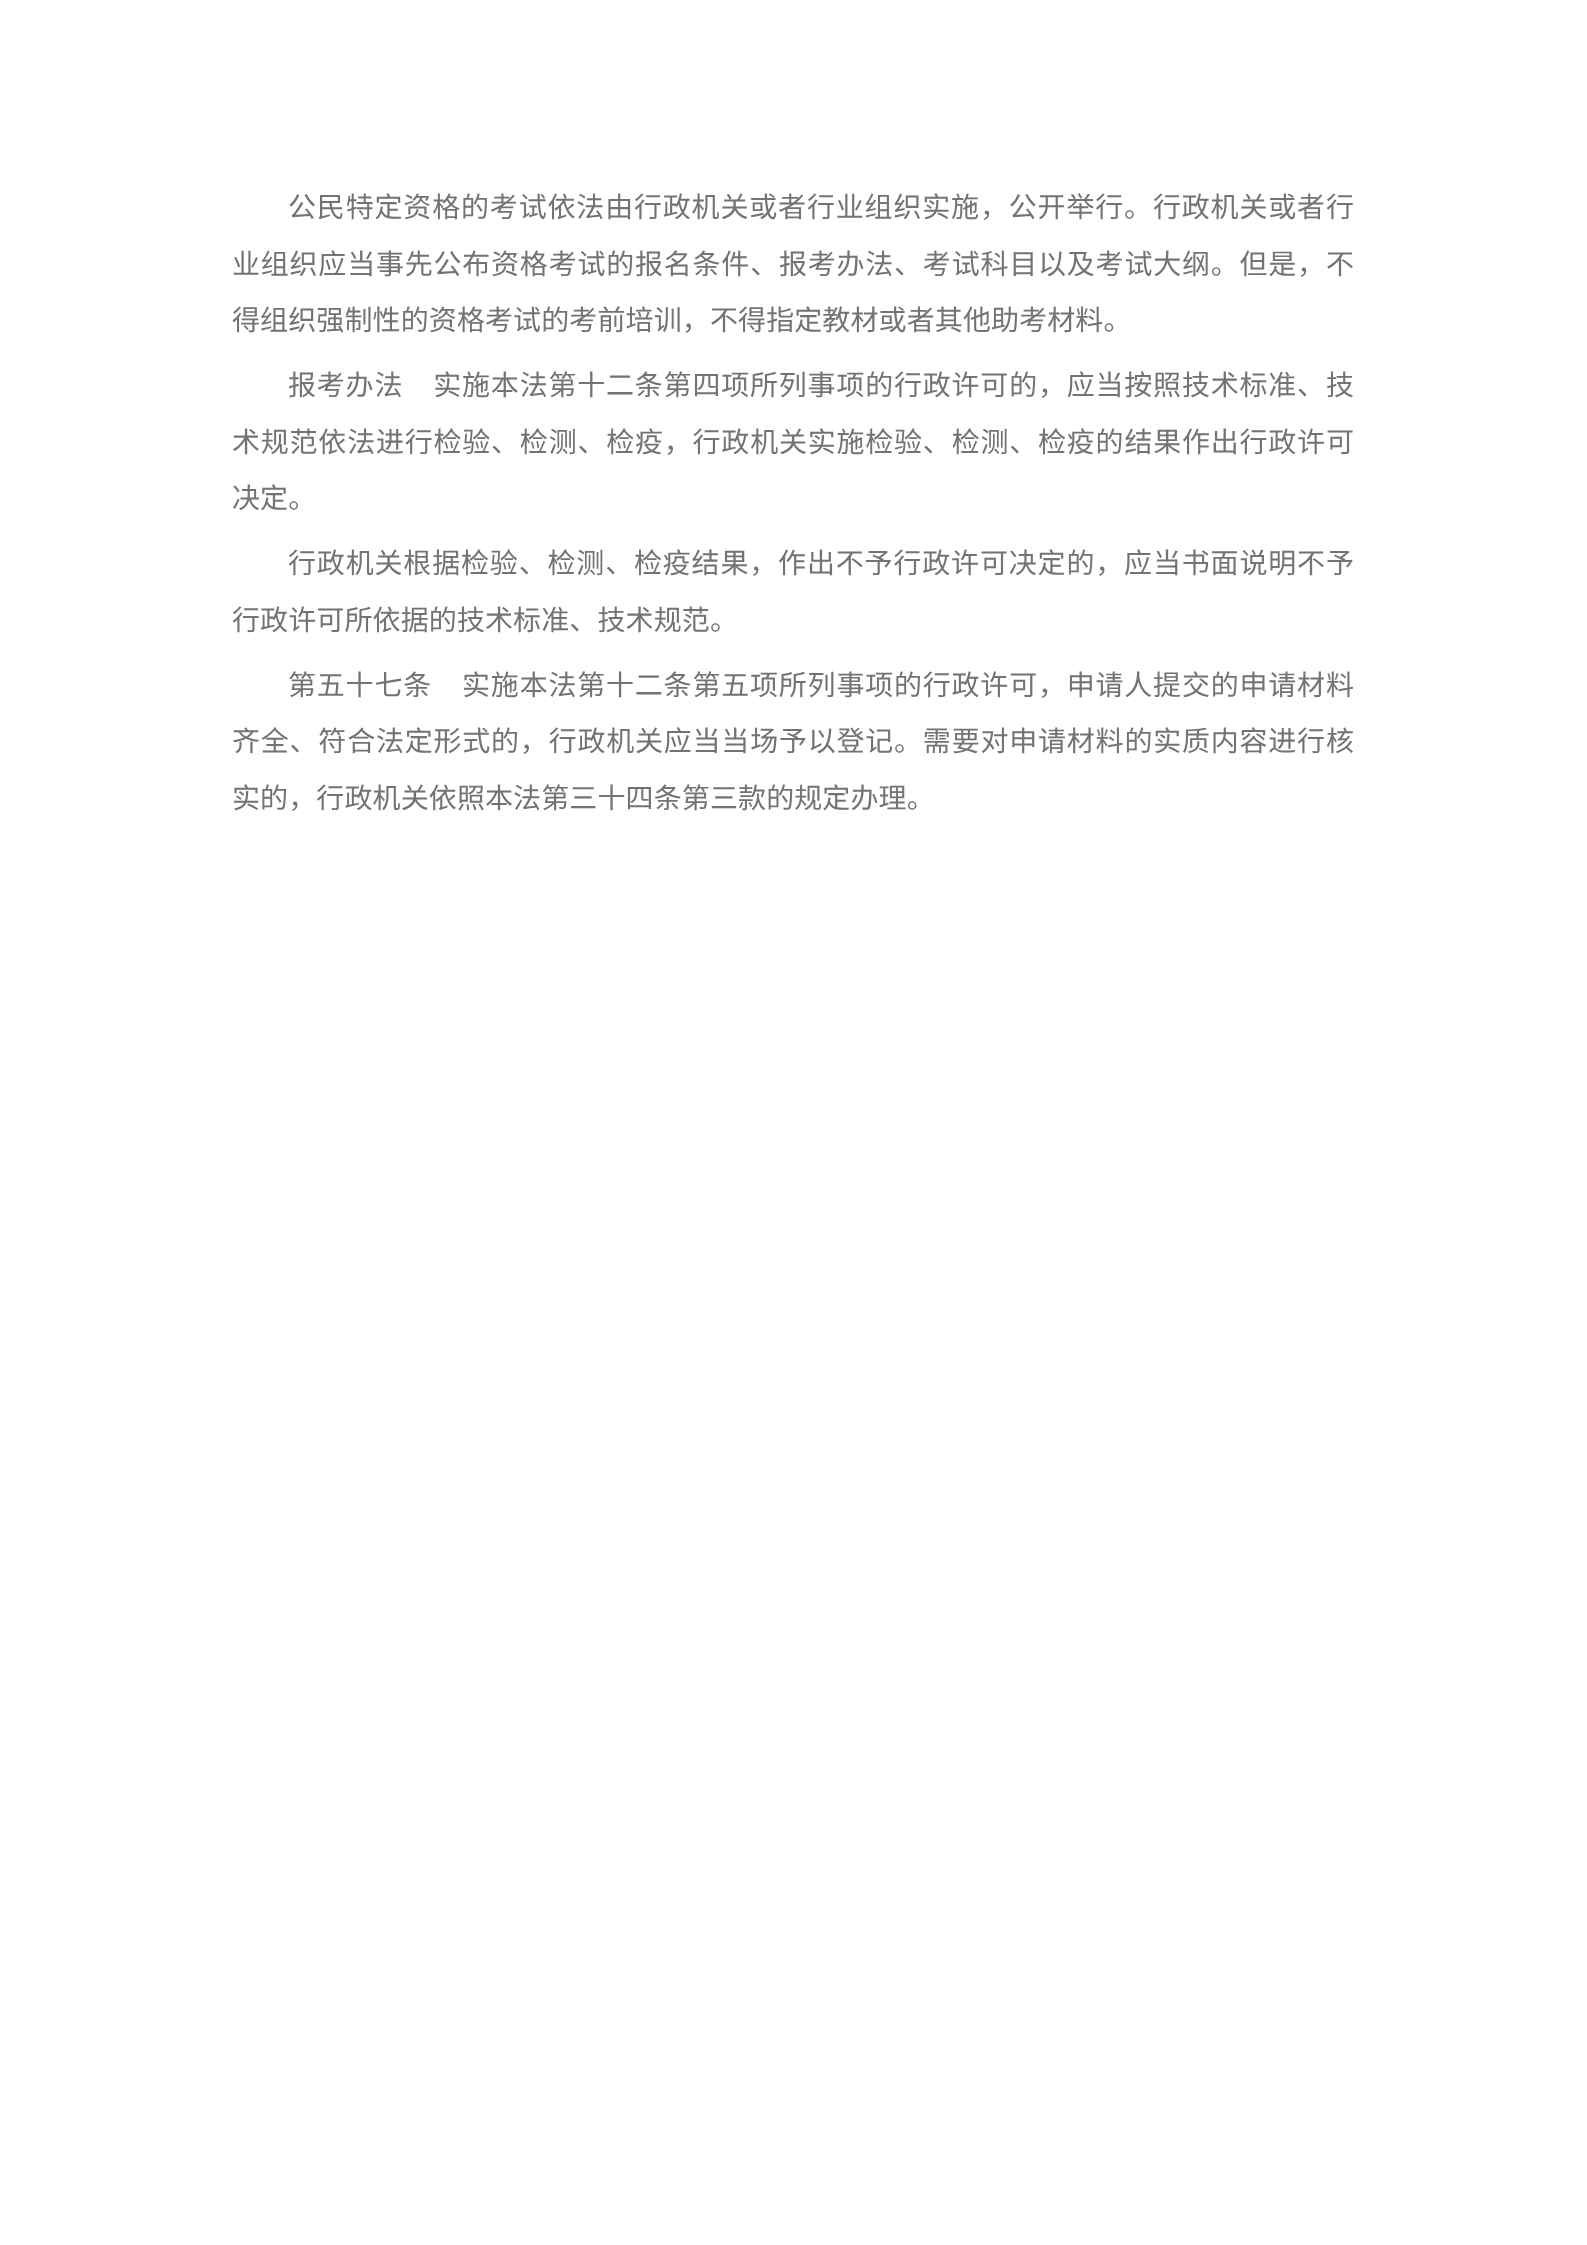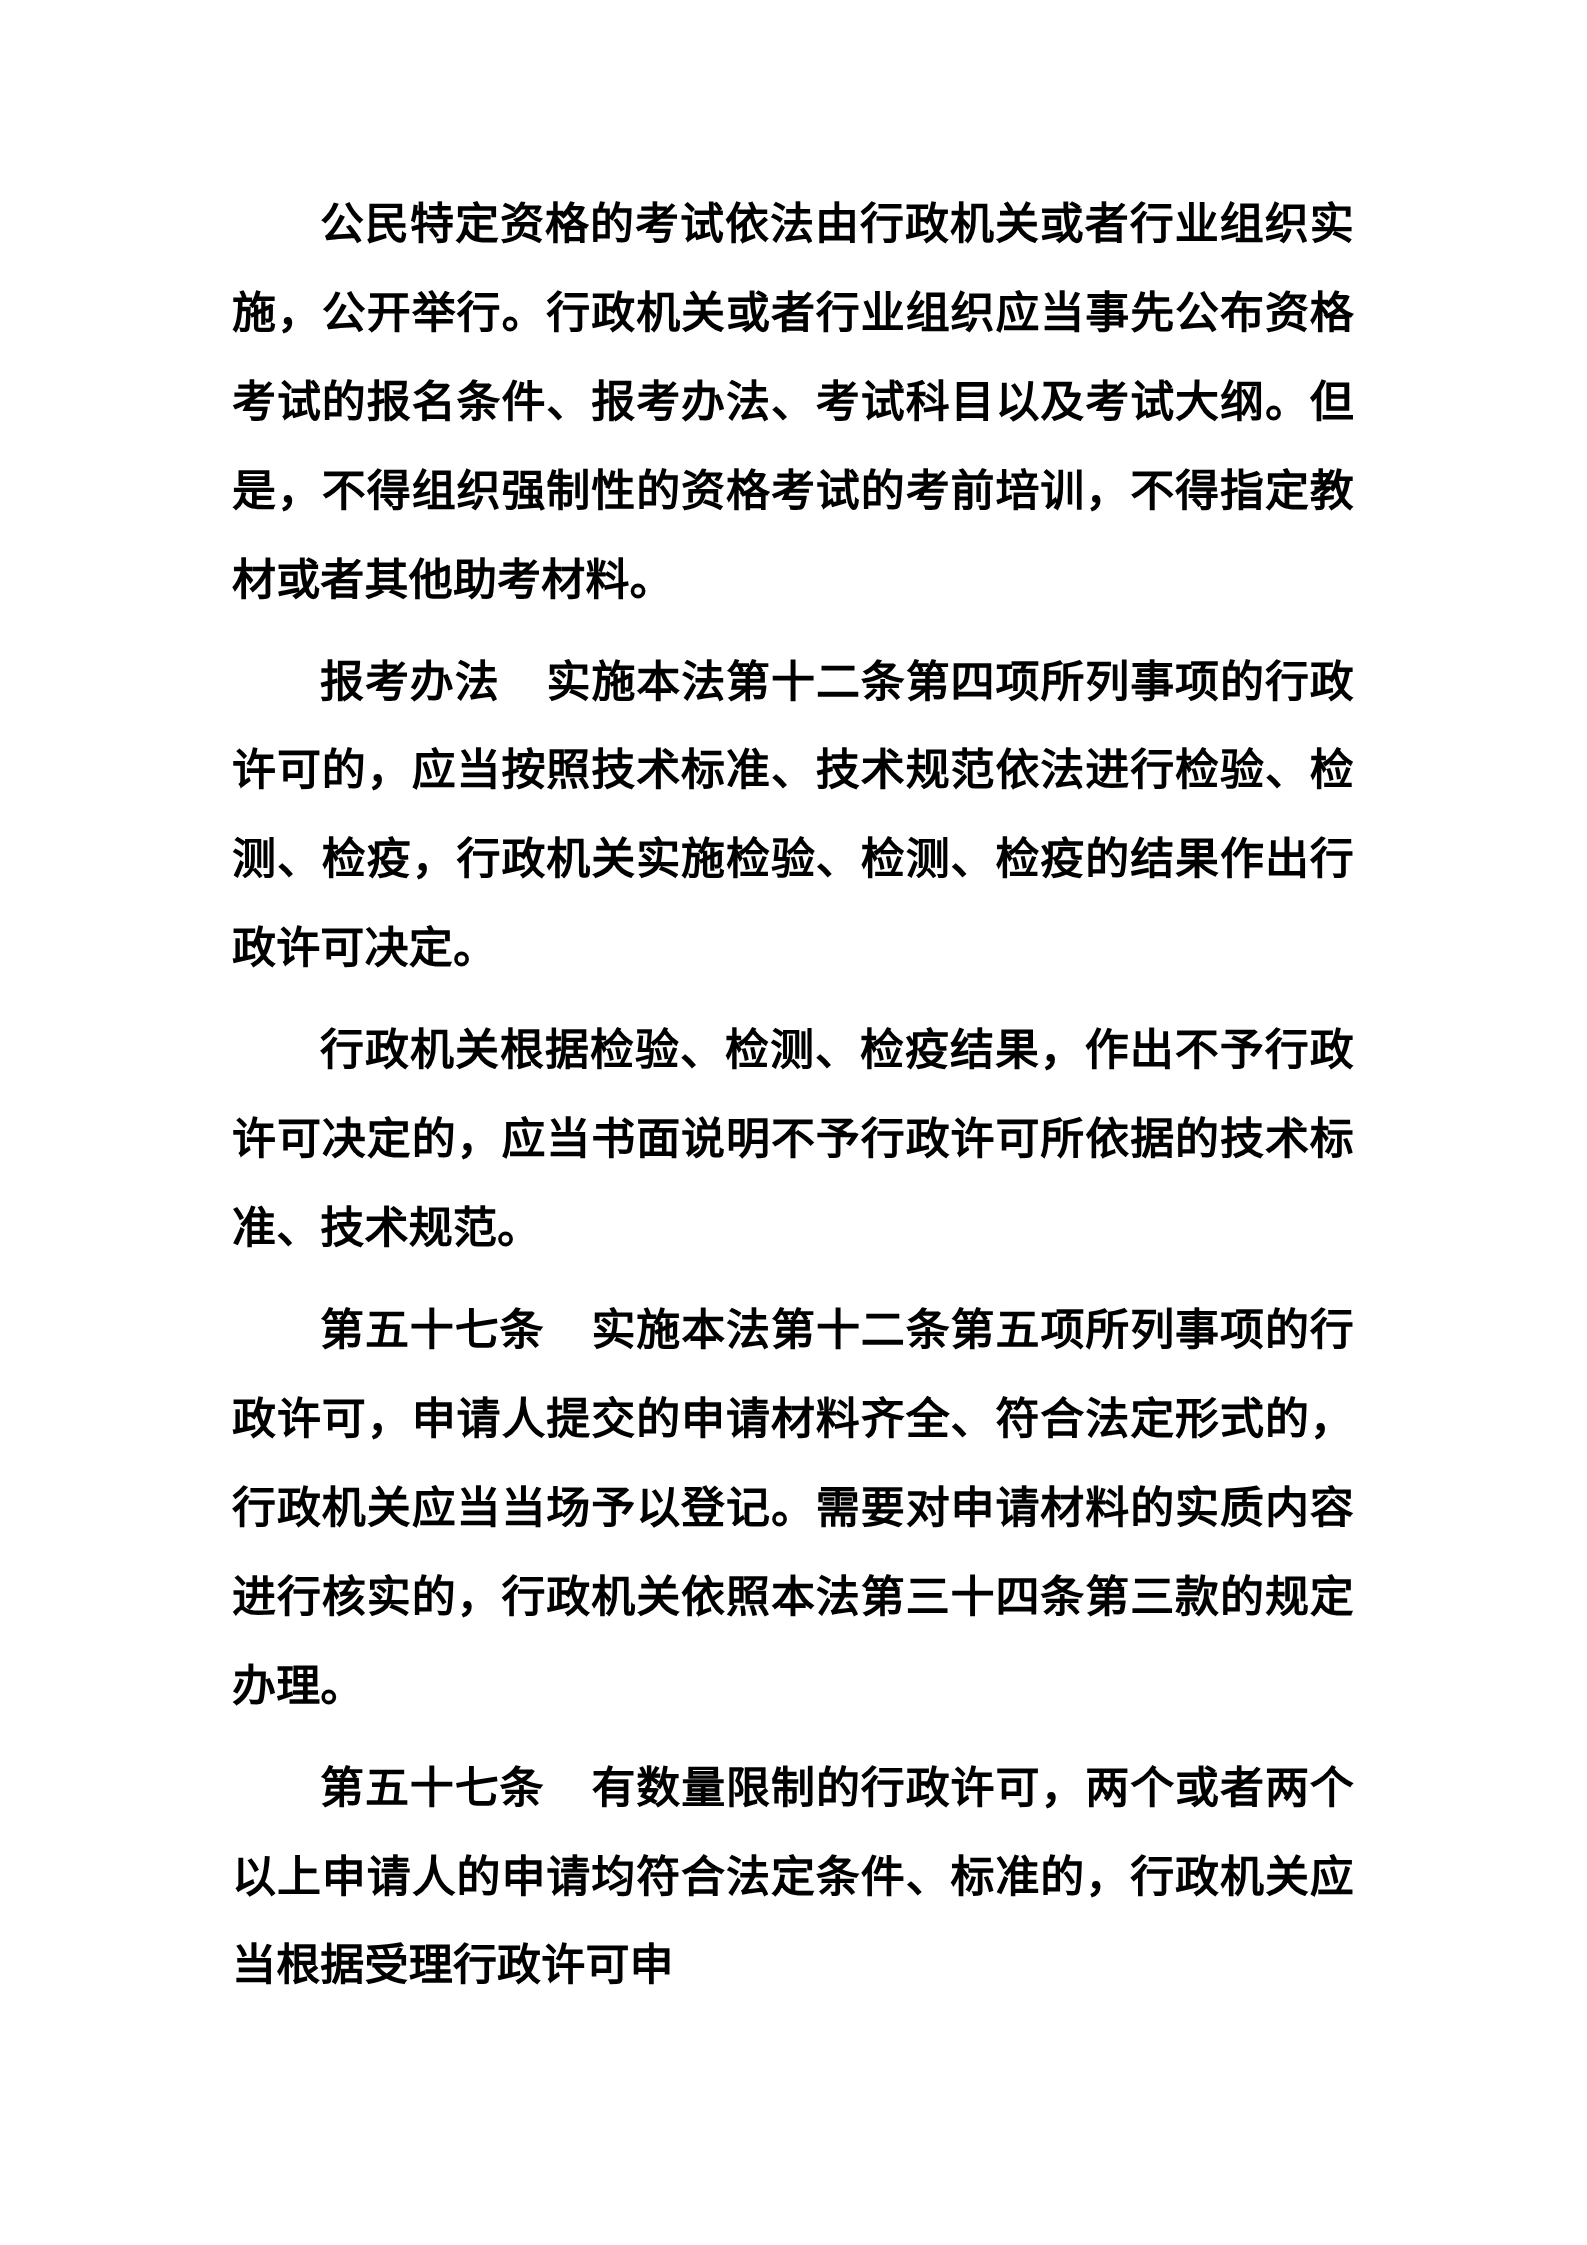--- a/index.html
+++ b/index.html
@@ -24,27 +24,27 @@
   .text-column {
     position: absolute;
     left: 232px;
     top: 180px;
     width: 1122px;
     box-sizing: border-box;
   }
   .para {
     margin: 0 0 0.30em 0;
     padding: 0;
-    color: #000000;
-    font-size: 44px;
+    color: #737373;
+    font-size: 28px;
     line-height: 2.02;
     text-align: justify;
     text-justify: inter-ideograph;
     letter-spacing: 0.004em;
-    font-weight: 700;
+    font-weight: 400;
     text-indent: 2em;
     word-break: break-all;
     -webkit-font-smoothing: antialiased;
   }
   
   .gap {
     display: inline-block;
     width: 1.05em;
   }
 </style>
@@ -56,16 +56,15 @@
 
     <p class="para"><span>公民特定资格的考试依法由行政机关或者行业组织实施，公开举行。行政机关或者行业组织应当事先公布资格考试的报名条件、报考办法、考试科目以及考试大纲。但是，不得组织强制性的资格考试的考前培训，不得指定教材或者其他助考材料。</span></p>
 
     <p class="para"><span>报考办法</span><span class="gap"></span><span>实施本法第十二条第四项所列事项的行政许可的，应当按照技术标准、技术规范依法进行检验、检测、检疫，行政机关实施检验、检测、检疫的结果作出行政许可决定。</span></p>
 
 
     <p class="para"><span>行政机关根据检验、检测、检疫结果，作出不予行政许可决定的，应当书面说明不予行政许可所依据的技术标准、技术规范。</span></p>
 
     <p class="para"><span>第五十七条</span><span class="gap"></span><span>实施本法第十二条第五项所列事项的行政许可，申请人提交的申请材料齐全、符合法定形式的，行政机关应当当场予以登记。需要对申请材料的实质内容进行核实的，行政机关依照本法第三十四条第三款的规定办理。</span></p>
 
-    <p class="para"><span>第五十七条</span><span class="gap"></span><span>有数量限制的行政许可，两个或者两个以上申请人的申请均符合法定条件、标准的，行政机关应当根据受理行政许可申</span></p>
 
   </div>
 </div>
 
 </body></html>

